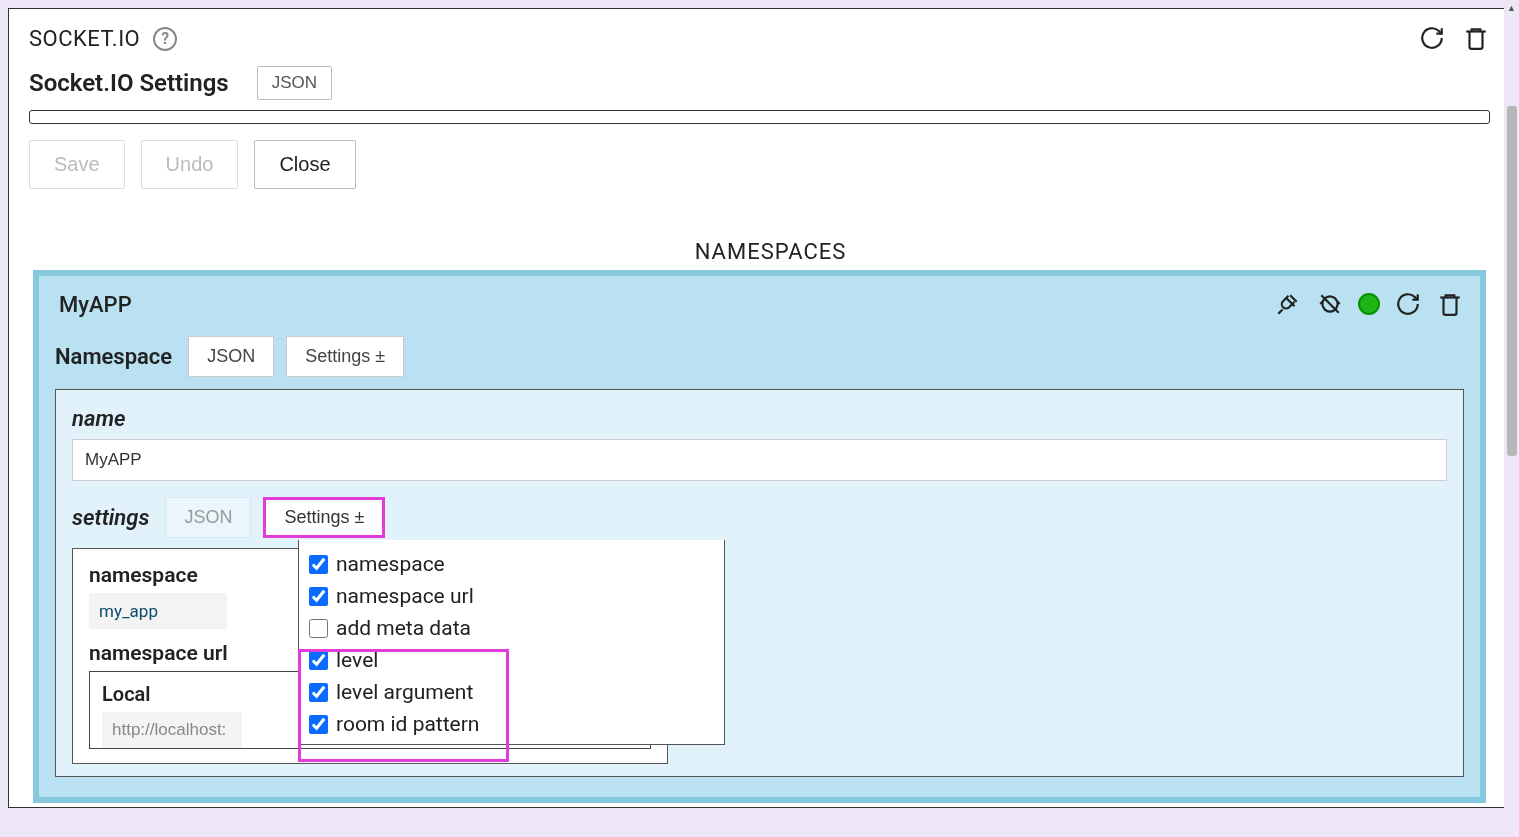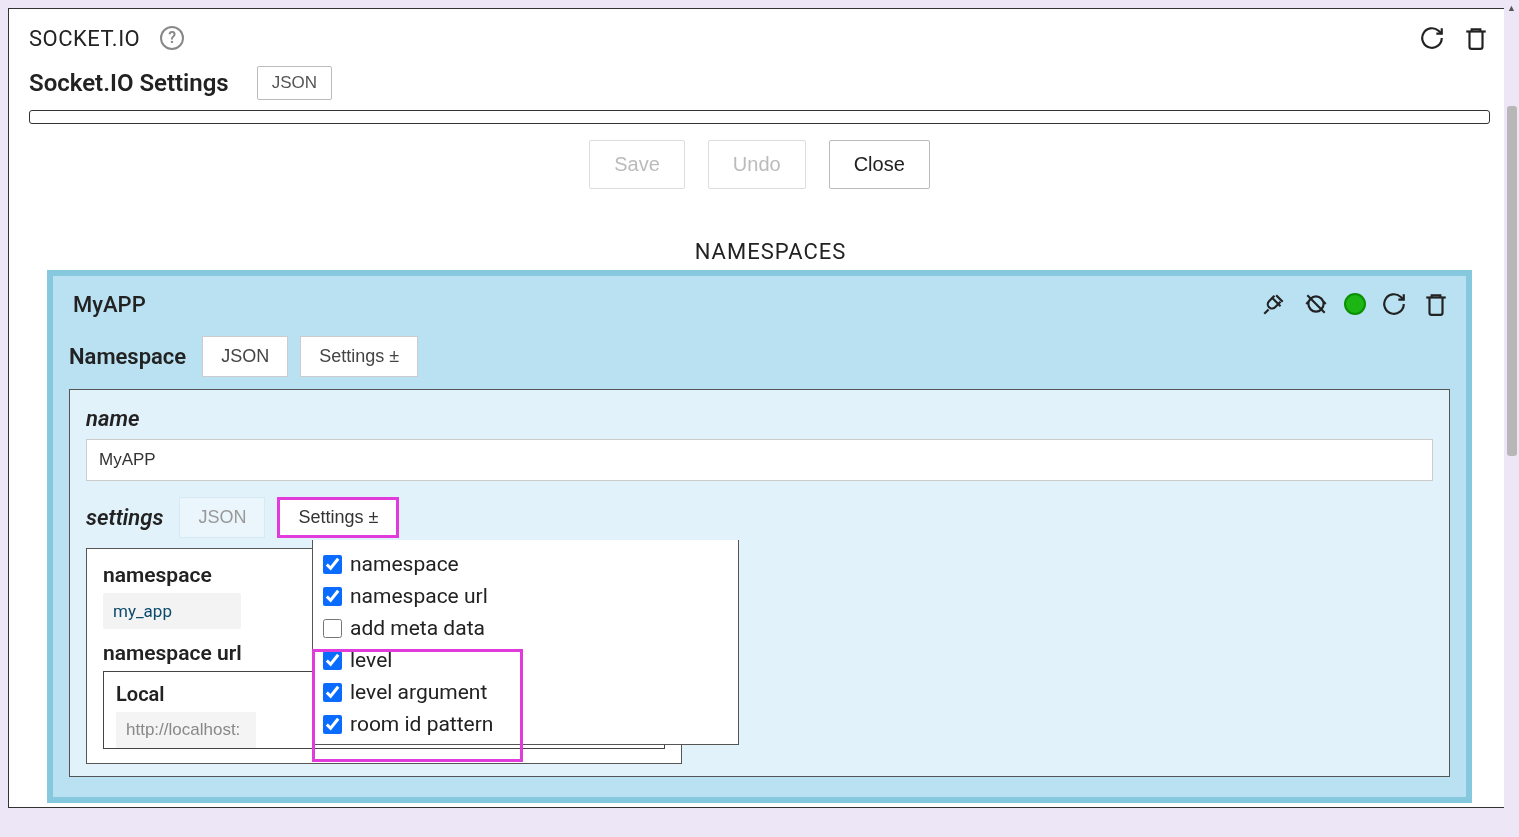--- a/index.html
+++ b/index.html
@@ -41,21 +41,21 @@
   background: #b7b7b7;
   border-radius: 3px;
   margin-top: 90px;
 }
 .top-row {
   display: flex;
   align-items: center;
   justify-content: space-between;
   margin-bottom: 14px;
 }
-.top-left { display: flex; align-items: flex-start; gap: 20px; }
+.top-left { display: flex; align-items: flex-end; gap: 13px; }
 .title-main {
   font-size: 22px;
   letter-spacing: 0.5px;
   font-weight: 400;
 }
 .help-icon {
   width: 24px; height: 24px;
   border: 2.2px solid #888;
   border-radius: 50%;
   display: flex; align-items: center; justify-content: center;
@@ -78,34 +78,34 @@
   border-radius: 2px;
 }
 .btn.small { padding: 6px 14px; font-size: 17px; }
 .btn.active-text { color: #222; }
 .thin-bar {
   border: 1px solid #333;
   height: 14px;
   border-radius: 3px;
   margin-bottom: 16px;
 }
-.action-row { display: flex; gap: 23px; margin-bottom: 50px; justify-content: center; }
+.action-row { display: flex; gap: 16px; margin-bottom: 50px; }
 .action-row .btn { font-size: 20px; padding: 12px 24px; }
 .btn.disabled { color: #bbb; border-color: #ddd; }
 .section-label {
   font-size: 22px;
   letter-spacing: 1px;
   margin: 10px 0 6px 22px;
   text-align: center;
 }
 .ns-outer {
   background: #86c8dd;
   padding: 6px;
   border-radius: 0;
-  margin: 0 18px;
+  margin: 0 4px;
 }
 .ns-inner {
   background: #b9e1f2;
   padding: 14px 16px 20px 16px;
 }
 .ns-header-row {
   display: flex;
   justify-content: space-between;
   align-items: center;
   margin-bottom: 18px;

